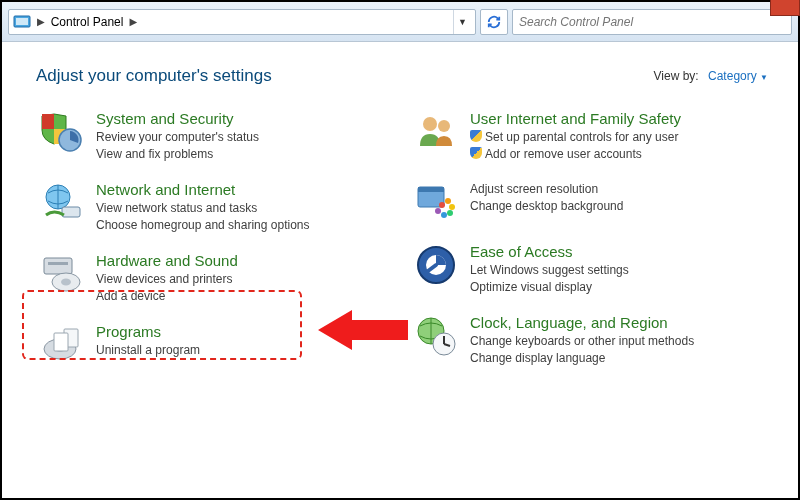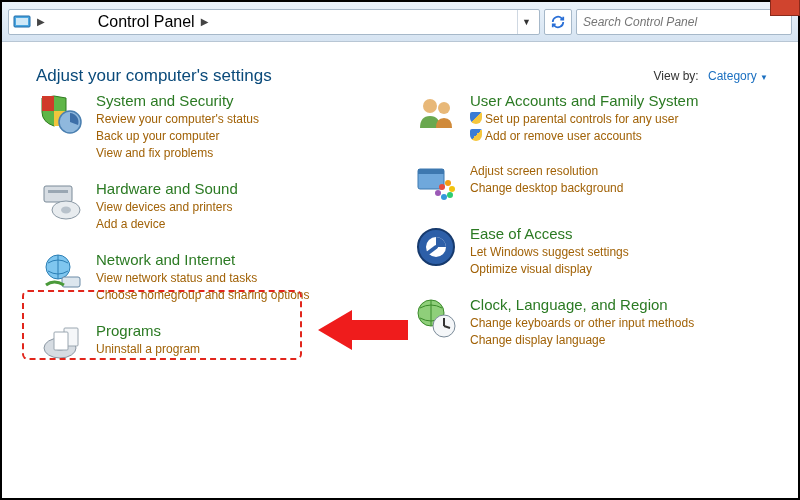--- a/index.html
+++ b/index.html
@@ -32,39 +32,39 @@
     height: 26px;
     padding: 0 4px;
     gap: 6px;
   }
   .addr-icon {
     width: 18px; height: 18px;
     display: inline-flex; align-items: center; justify-content: center;
     font-size: 11px;
   }
   .addr-chevron { color: #444; font-size: 10px; }
-  .addr-text { color: #000; font-size: 16px; margin-left: 47px; }
+  .addr-text { color: #000; font-size: 12px; }
   .addr-drop {
     width: 18px; height: 24px;
     border-left: 1px solid #cfd8e2;
     display: inline-flex; align-items: center; justify-content: center;
     color: #333; font-size: 9px;
     margin-left: auto;
   }
   .refresh-btn {
     width: 28px; height: 26px;
     border: 1px solid #a6b8c9;
     background: #fff;
     border-radius: 2px;
     display: flex; align-items: center; justify-content: center;
     color: #2a6fd6;
     font-size: 14px;
   }
   .searchbox {
-    width: 216px;
+    width: 280px;
     height: 26px;
     border: 1px solid #a6b8c9;
     background: #fff;
     border-radius: 2px;
     display: flex; align-items: center;
     padding: 0 6px;
   }
   .searchbox input {
     border: none; outline: none;
     width: 100%;
@@ -83,20 +83,21 @@
   .btn-close { background: #d0442e; border: 1px solid #8a2a1b; }
   
   .content {
     padding: 24px 30px 10px 34px;
     position: relative;
   }
   .header-row {
     display: flex;
     justify-content: space-between;
     align-items: center;
+    margin-bottom: 18px;
   }
   .page-title {
     color: #0a4a7a;
     font-size: 17px;
     font-weight: 400;
   }
   .viewby {
     font-size: 12px;
     color: #333;
   }
@@ -122,21 +123,21 @@
     display: flex; align-items: center; justify-content: center;
   }
   .cat-body { padding-top: 0; }
   .cat-title {
     color: #2b7a23;
     font-size: 15px;
     margin-bottom: 2px;
     cursor: pointer;
   }
   .cat-link {
-    color: #a16207;
+    color: #404040;
     font-size: 12px;
     line-height: 17px;
     cursor: pointer;
     display: block;
   }
   .shield {
     display:inline-block; width:12px; height:12px;
     background: linear-gradient(135deg,#3a7bd5 50%,#f5c63d 50%);
     border-radius: 2px 2px 50% 50%;
     margin-right: 3px; vertical-align: -1px;
@@ -208,22 +209,37 @@
             <path d="M14 4 L26 6 L26 20 Q26 30 14 34 Q2 30 2 20 L2 6 Z" fill="#5fb648" stroke="#2e7a1e"></path>
             <rect x="2" y="4" width="12" height="15" fill="#d03a2a"></rect>
             <rect x="14" y="19" width="12" height="15" fill="#f2c53d"></rect>
             <circle cx="30" cy="30" r="11" fill="#8fb8dd" stroke="#4a7fb0" stroke-width="1.5"></circle>
             <path d="M30 30 L30 21 A9 9 0 0 1 38 33 Z" fill="#3d6fa8"></path>
           </svg>
         </div>
         <div class="cat-body">
           <div class="cat-title">System and Security</div>
           <a class="cat-link">Review your computer's status</a>
-          <a class="cat-link">Back up your computer</a>
           <a class="cat-link">View and fix problems</a>
+        </div>
+      </div>
+
+      <div class="category">
+        <div class="cat-icon">
+          <svg width="44" height="44" viewBox="0 0 44 44">
+            <circle cx="18" cy="16" r="12" fill="#7fc6ef" stroke="#2c7fb5"></circle>
+            <path d="M8 12 Q18 6 28 12 M8 20 Q18 26 28 20 M18 4 V28" stroke="#2c7fb5" fill="none"></path>
+            <rect x="22" y="26" width="18" height="10" rx="2" fill="#dce6ee" stroke="#6a8aa6"></rect>
+            <path d="M6 34 Q14 28 24 34" stroke="#4a9a3a" stroke-width="3" fill="none"></path>
+          </svg>
+        </div>
+        <div class="cat-body">
+          <div class="cat-title">Network and Internet</div>
+          <a class="cat-link">View network status and tasks</a>
+          <a class="cat-link">Choose homegroup and sharing options</a>
         </div>
       </div>
 
       <div class="category">
         <div class="cat-icon">
           <svg width="44" height="44" viewBox="0 0 44 44">
             <rect x="4" y="6" width="28" height="16" rx="2" fill="#d7dde3" stroke="#7a8a98"></rect>
             <rect x="8" y="10" width="20" height="3" fill="#9aa7b3"></rect>
             <ellipse cx="26" cy="30" rx="14" ry="9" fill="#e8ecef" stroke="#8a98a4"></ellipse>
             <ellipse cx="26" cy="30" rx="5" ry="3.5" fill="#b8c2cb"></ellipse>
@@ -232,36 +248,20 @@
         <div class="cat-body">
           <div class="cat-title">Hardware and Sound</div>
           <a class="cat-link">View devices and printers</a>
           <a class="cat-link">Add a device</a>
         </div>
       </div>
 
       <div class="category">
         <div class="cat-icon">
           <svg width="44" height="44" viewBox="0 0 44 44">
-            <circle cx="18" cy="16" r="12" fill="#7fc6ef" stroke="#2c7fb5"></circle>
-            <path d="M8 12 Q18 6 28 12 M8 20 Q18 26 28 20 M18 4 V28" stroke="#2c7fb5" fill="none"></path>
-            <rect x="22" y="26" width="18" height="10" rx="2" fill="#dce6ee" stroke="#6a8aa6"></rect>
-            <path d="M6 34 Q14 28 24 34" stroke="#4a9a3a" stroke-width="3" fill="none"></path>
-          </svg>
-        </div>
-        <div class="cat-body">
-          <div class="cat-title">Network and Internet</div>
-          <a class="cat-link">View network status and tasks</a>
-          <a class="cat-link">Choose homegroup and sharing options</a>
-        </div>
-      </div>
-
-      <div class="category">
-        <div class="cat-icon">
-          <svg width="44" height="44" viewBox="0 0 44 44">
             <ellipse cx="20" cy="26" rx="16" ry="10" fill="#d6dce2" stroke="#8a96a2"></ellipse>
             <ellipse cx="20" cy="26" rx="5" ry="3" fill="#aeb8c2"></ellipse>
             <rect x="24" y="6" width="14" height="18" rx="1" fill="#f5f7f9" stroke="#9aa6b0"></rect>
             <rect x="14" y="10" width="14" height="18" rx="1" fill="#fff" stroke="#9aa6b0"></rect>
           </svg>
         </div>
         <div class="cat-body">
           <div class="cat-title">Programs</div>
           <a class="cat-link">Uninstall a program</a>
         </div>
@@ -274,21 +274,21 @@
       <div class="category">
         <div class="cat-icon">
           <svg width="44" height="44" viewBox="0 0 44 44">
             <circle cx="16" cy="14" r="7" fill="#e8b878"></circle>
             <path d="M6 36 Q6 24 16 24 Q26 24 26 36 Z" fill="#6aa84f"></path>
             <circle cx="30" cy="16" r="6" fill="#e8b878"></circle>
             <path d="M22 36 Q22 26 30 26 Q38 26 38 36 Z" fill="#d08a3a"></path>
           </svg>
         </div>
         <div class="cat-body">
-          <div class="cat-title">User Accounts and Family System</div>
+          <div class="cat-title">User Internet and Family Safety</div>
           <a class="cat-link"><span class="shield"></span><span>Set up parental controls for any user</span></a>
           <a class="cat-link"><span class="shield"></span><span>Add or remove user accounts</span></a>
         </div>
       </div>
 
       <div class="category">
         <div class="cat-icon">
           <svg width="44" height="44" viewBox="0 0 44 44">
             <rect x="4" y="6" width="26" height="20" rx="2" fill="#6fa8dc" stroke="#3d78b0"></rect>
             <rect x="4" y="6" width="26" height="5" fill="#3d78b0"></rect>

